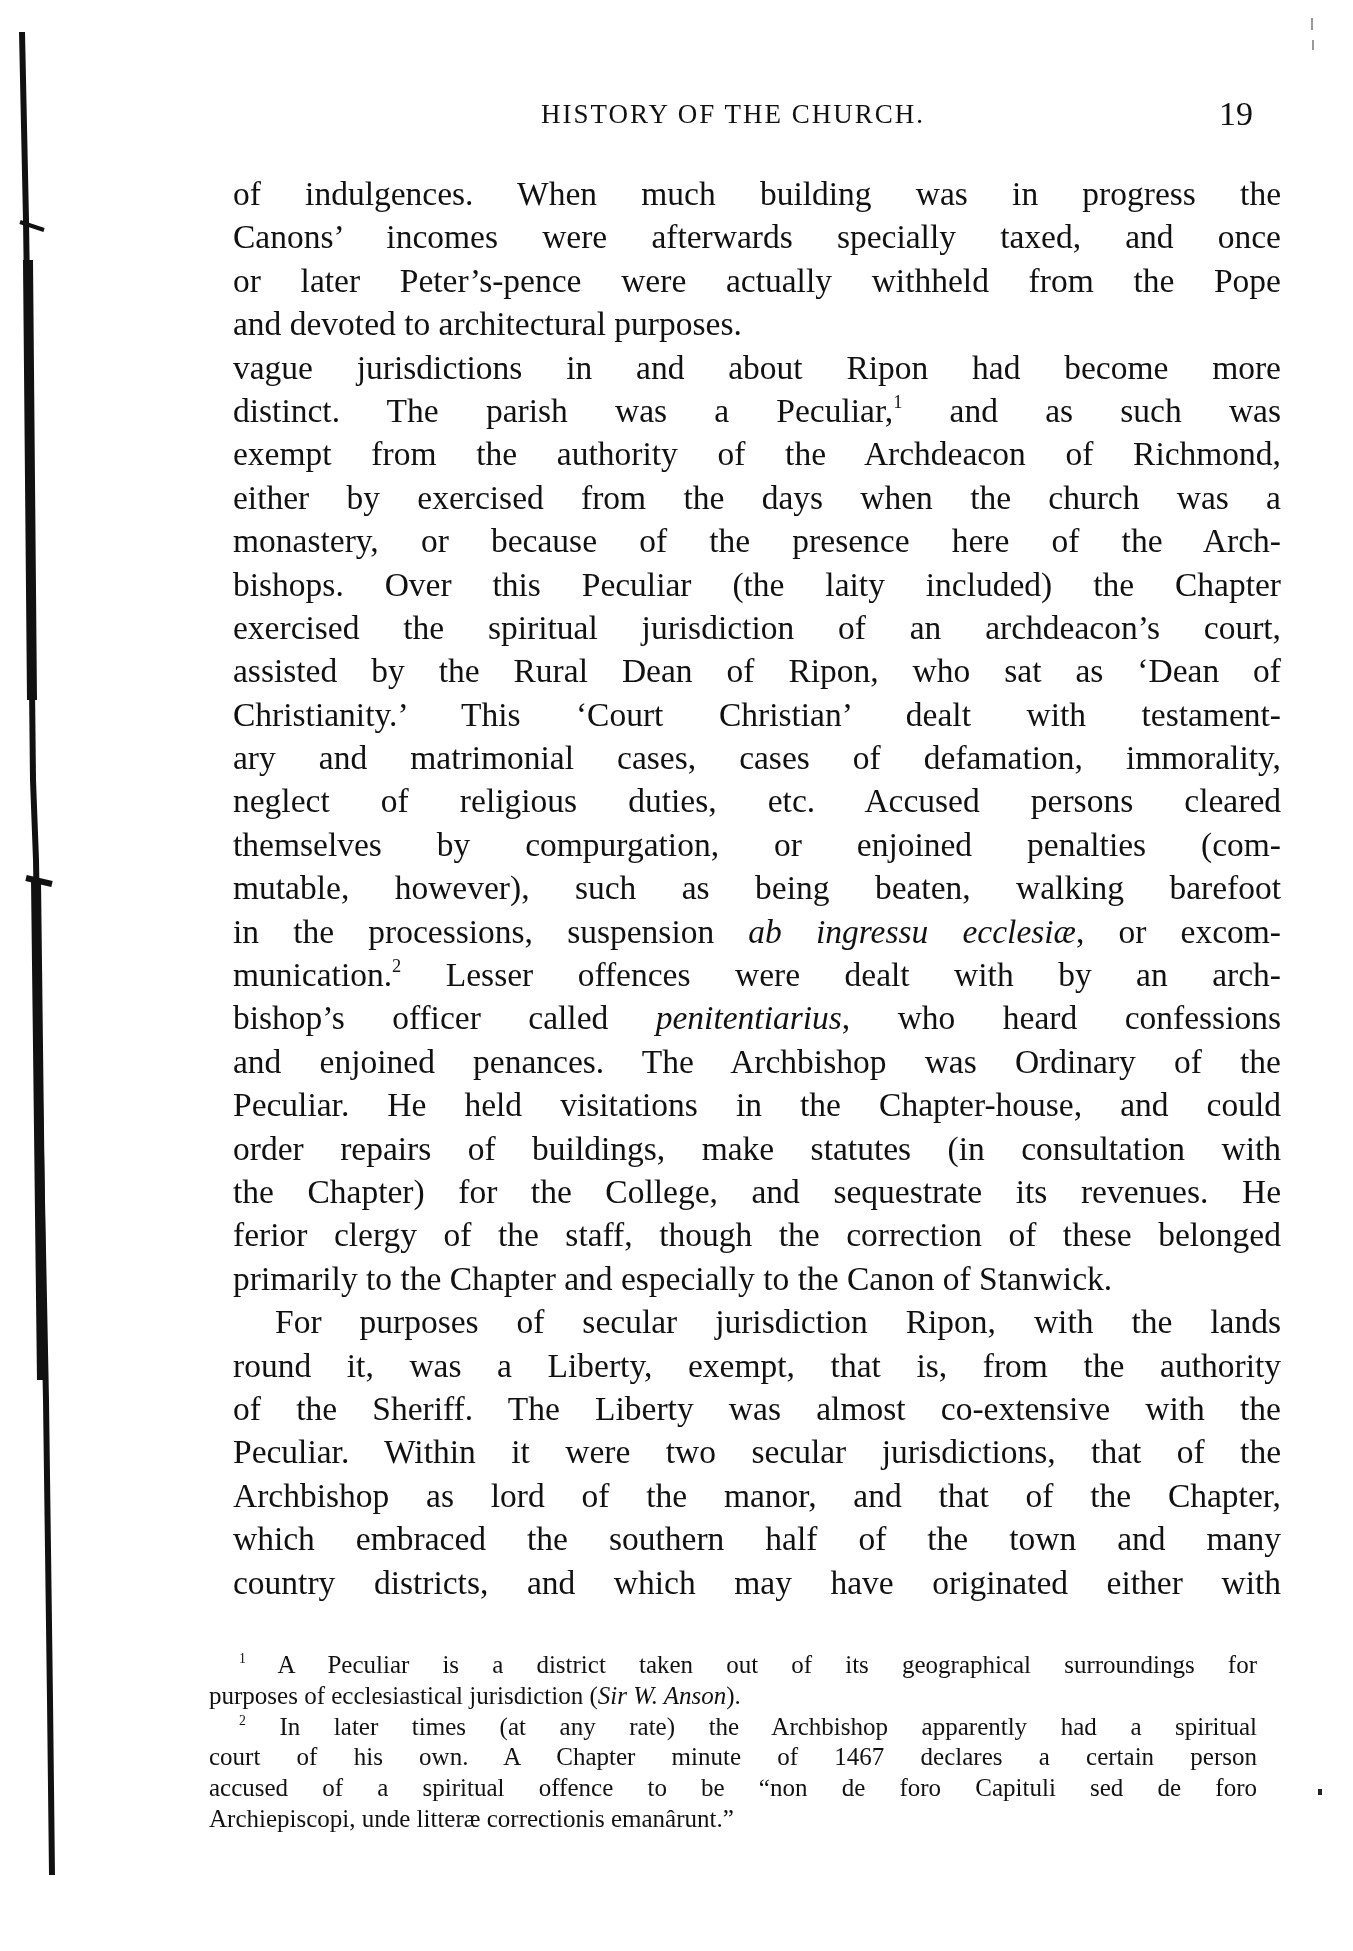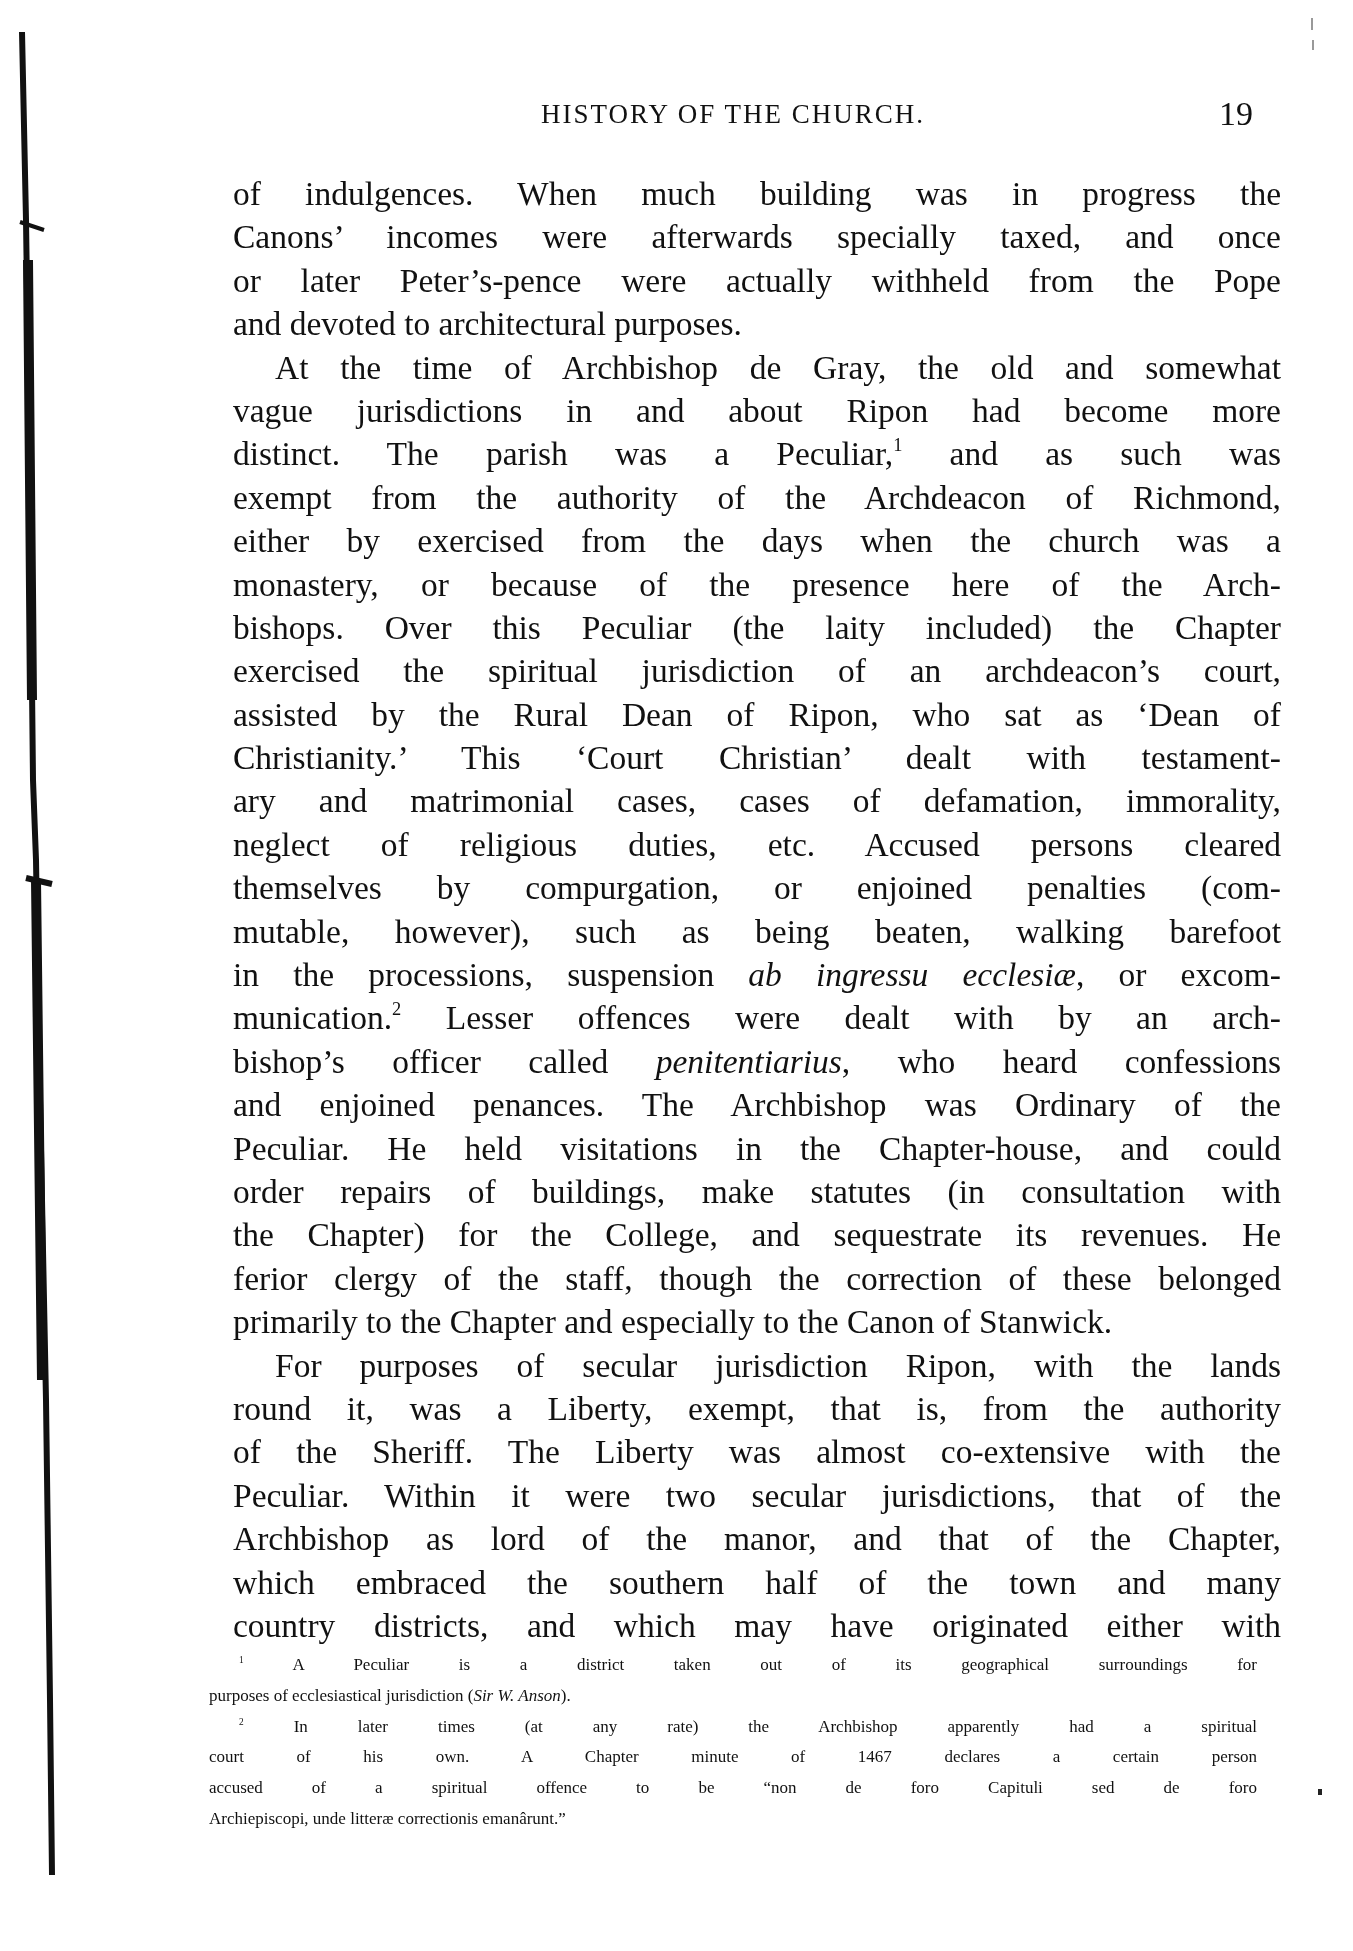--- a/index.html
+++ b/index.html
@@ -11,21 +11,21 @@
   .running-head .title { position:absolute; left:0; right:0; text-align:center; top:4px; }
   .running-head .folio { position:absolute; right:4px; top:0; font-size:34px; letter-spacing:0; }
   .body-text { position:absolute; left:209px; top:172px; width:1048px;margin-left:24px; }
   .line { height:43.4px; line-height:43.4px; font-size:33.5px; text-align:justify;
           text-align-last:justify; white-space:nowrap; overflow:visible; }
   .line.last { text-align-last:left; }
   .line.indent { padding-left:42px; }
   sup { font-size:0.55em; line-height:0; vertical-align:0.75em; }
   i { font-style:italic; }
   .footnotes { position:absolute; left:209px; top:1650px; width:1048px; }
-  .fline { height:30.8px; line-height:30.8px; font-size:17px; text-align:justify;
+  .fline { height:30.8px; line-height:30.8px; font-size:25px; text-align:justify;
            text-align-last:justify; white-space:nowrap; }
   .fline.last { text-align-last:left; }
   .fline.indent { padding-left:30px; }
   .speck { position:absolute; background:#222; }
 </style>
 </head>
 <body>
 
 <svg class="edge" viewBox="0 0 1353 1951" width="1353" height="1951">
   <path d="M22 32 L26 220 L30 500 L33 780 L36 860 L40 1100 L46 1400 L50 1700 L52 1875" stroke="#111" stroke-width="6" fill="none"></path>
@@ -37,21 +37,20 @@
 <div class="running-head">
   <div class="title">HISTORY OF THE CHURCH.</div>
   <div class="folio">19</div>
 </div>
 
 <div class="body-text" id="body">
     <div class="line">of indulgences.  When much building was in progress the</div>
     <div class="line">Canons’ incomes were afterwards specially taxed, and once</div>
     <div class="line">or later Peter’s-pence were actually withheld from the Pope</div>
     <div class="line last">and devoted to architectural purposes.</div>
-    <div class="line indent">At the time of Archbishop de Gray, the old and somewhat</div>
     <div class="line">vague jurisdictions in and about Ripon had become more</div>
     <div class="line">distinct.  The parish was a Peculiar,<sup>1</sup> and as such was</div>
     <div class="line">exempt from the authority of the Archdeacon of Richmond,</div>
     <div class="line">either by exercised from the days when the church was a</div>
     <div class="line">monastery, or because of the presence here of the Arch-</div>
     <div class="line">bishops.  Over this Peculiar (the laity included) the Chapter</div>
     <div class="line">exercised the spiritual jurisdiction of an archdeacon’s court,</div>
     <div class="line">assisted by the Rural Dean of Ripon, who sat as ‘Dean of</div>
     <div class="line">Christianity.’  This ‘Court Christian’ dealt with testament-</div>
     <div class="line">ary and matrimonial cases, cases of defamation, immorality,</div>

